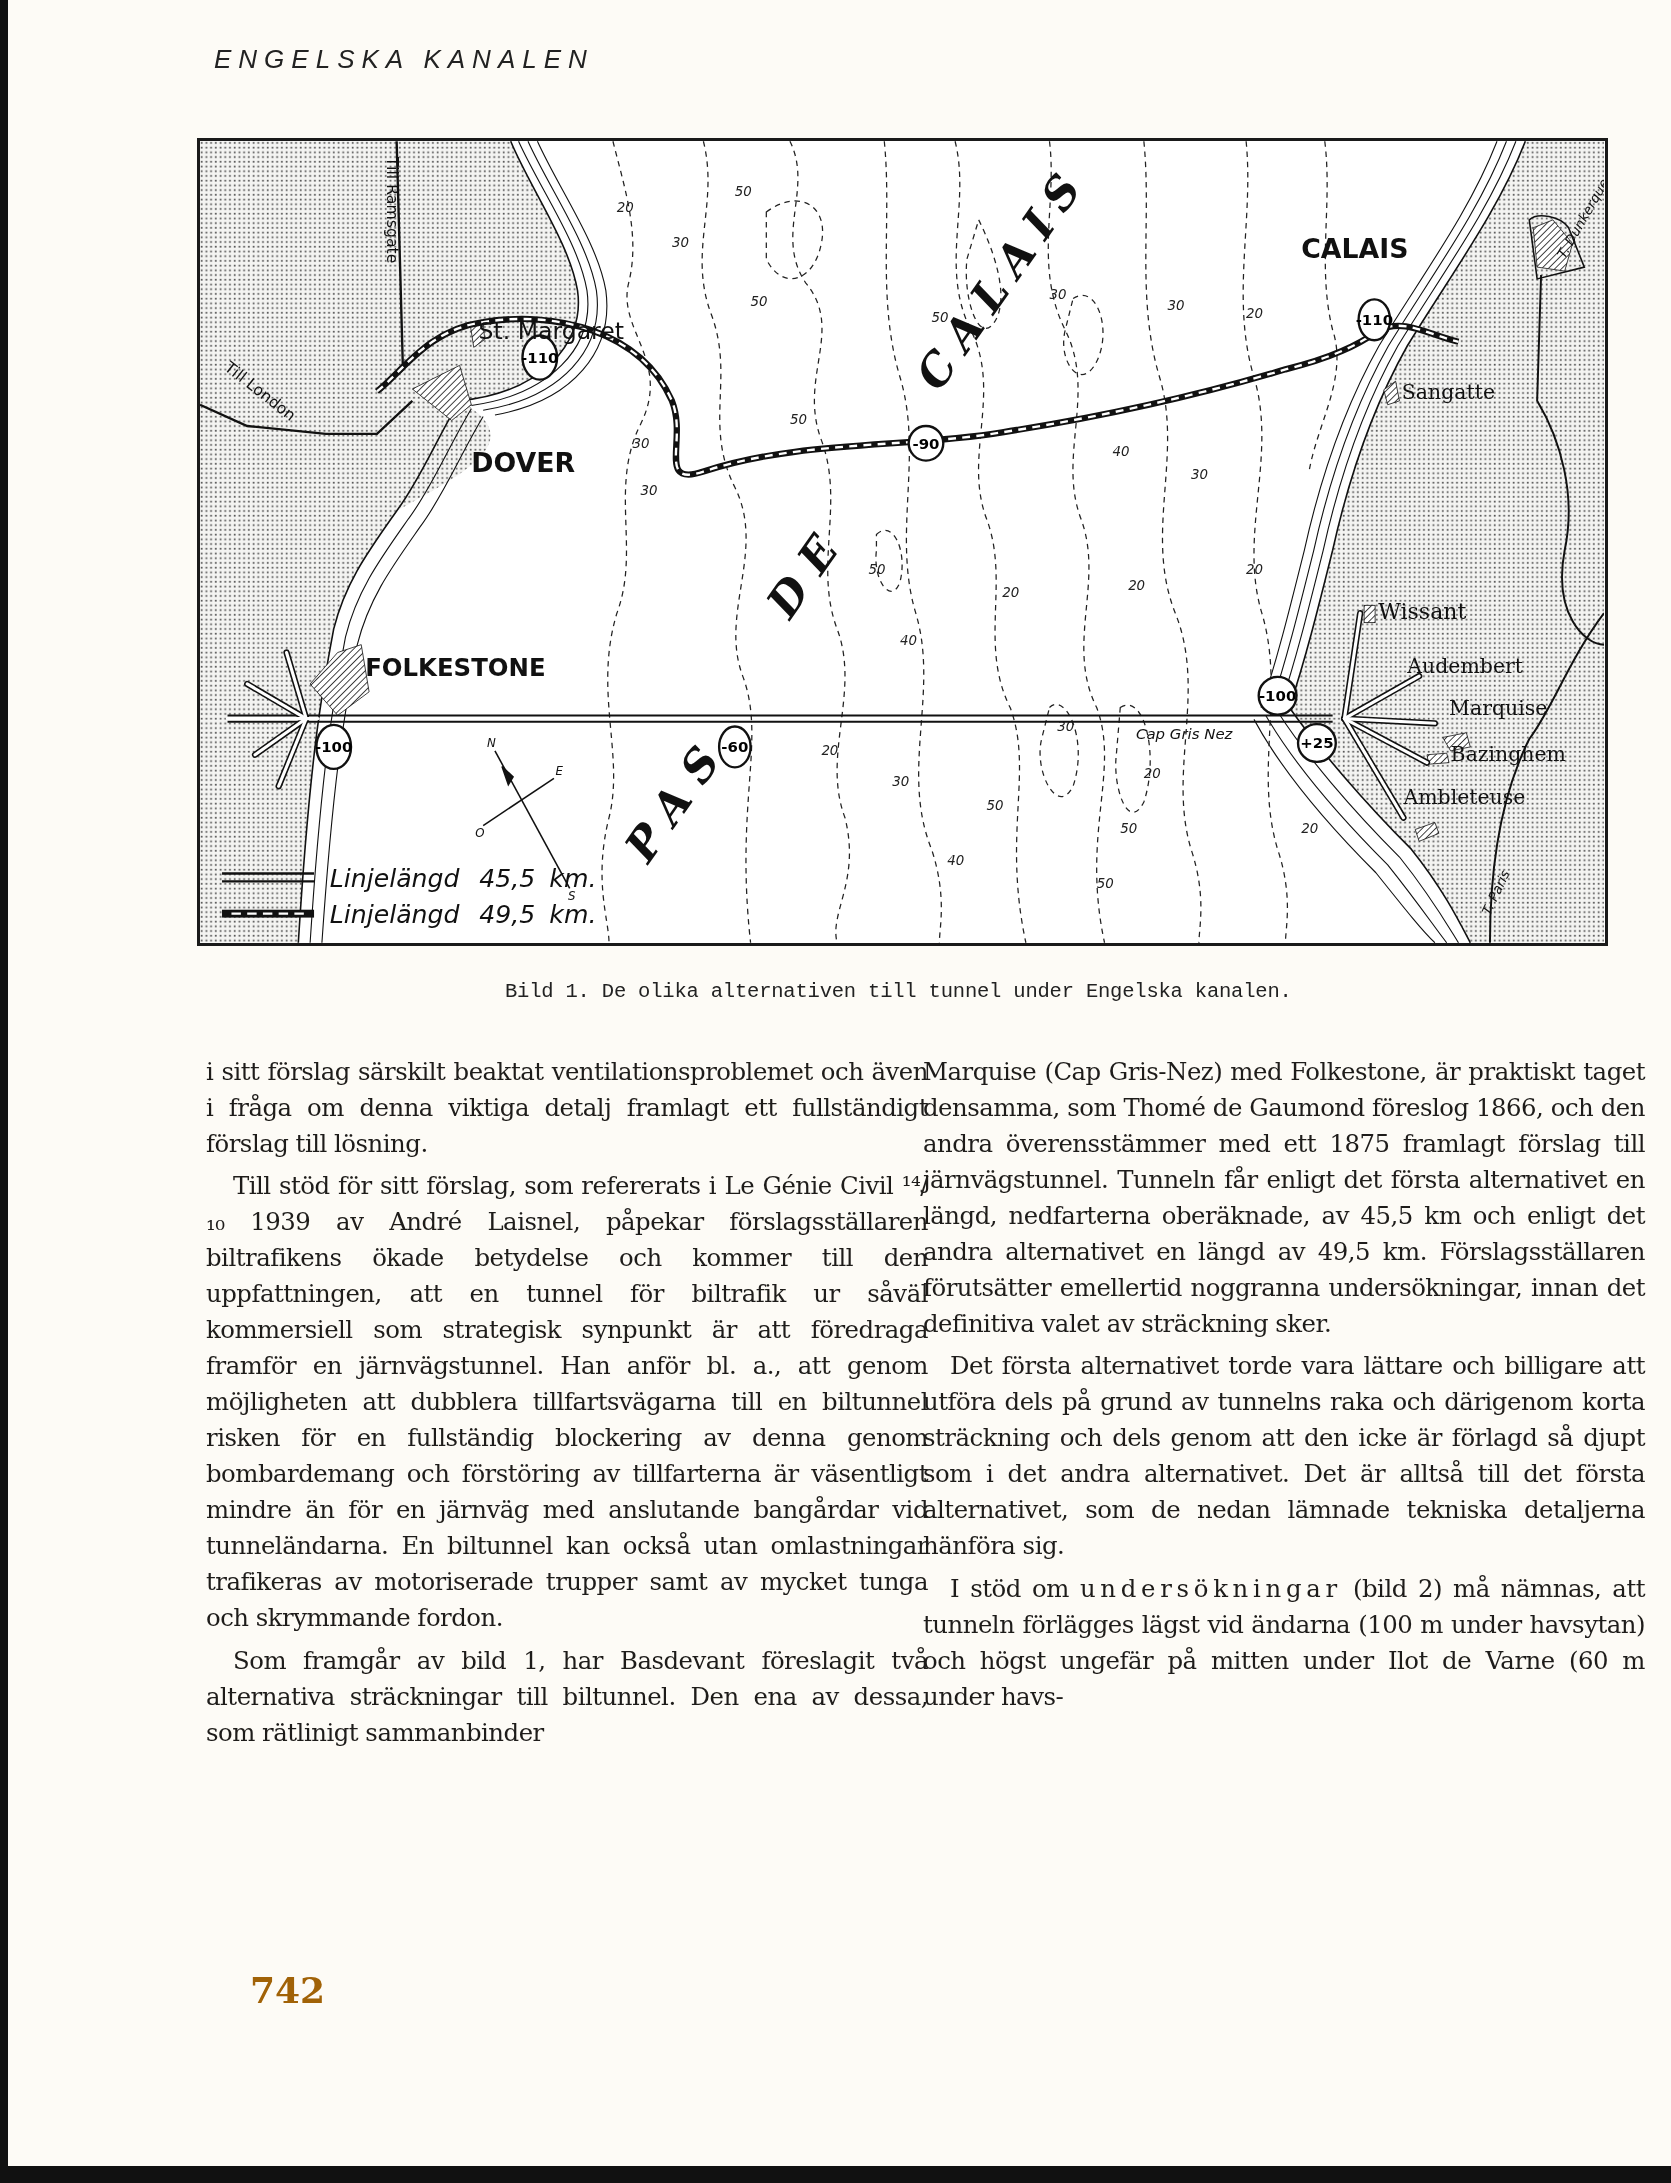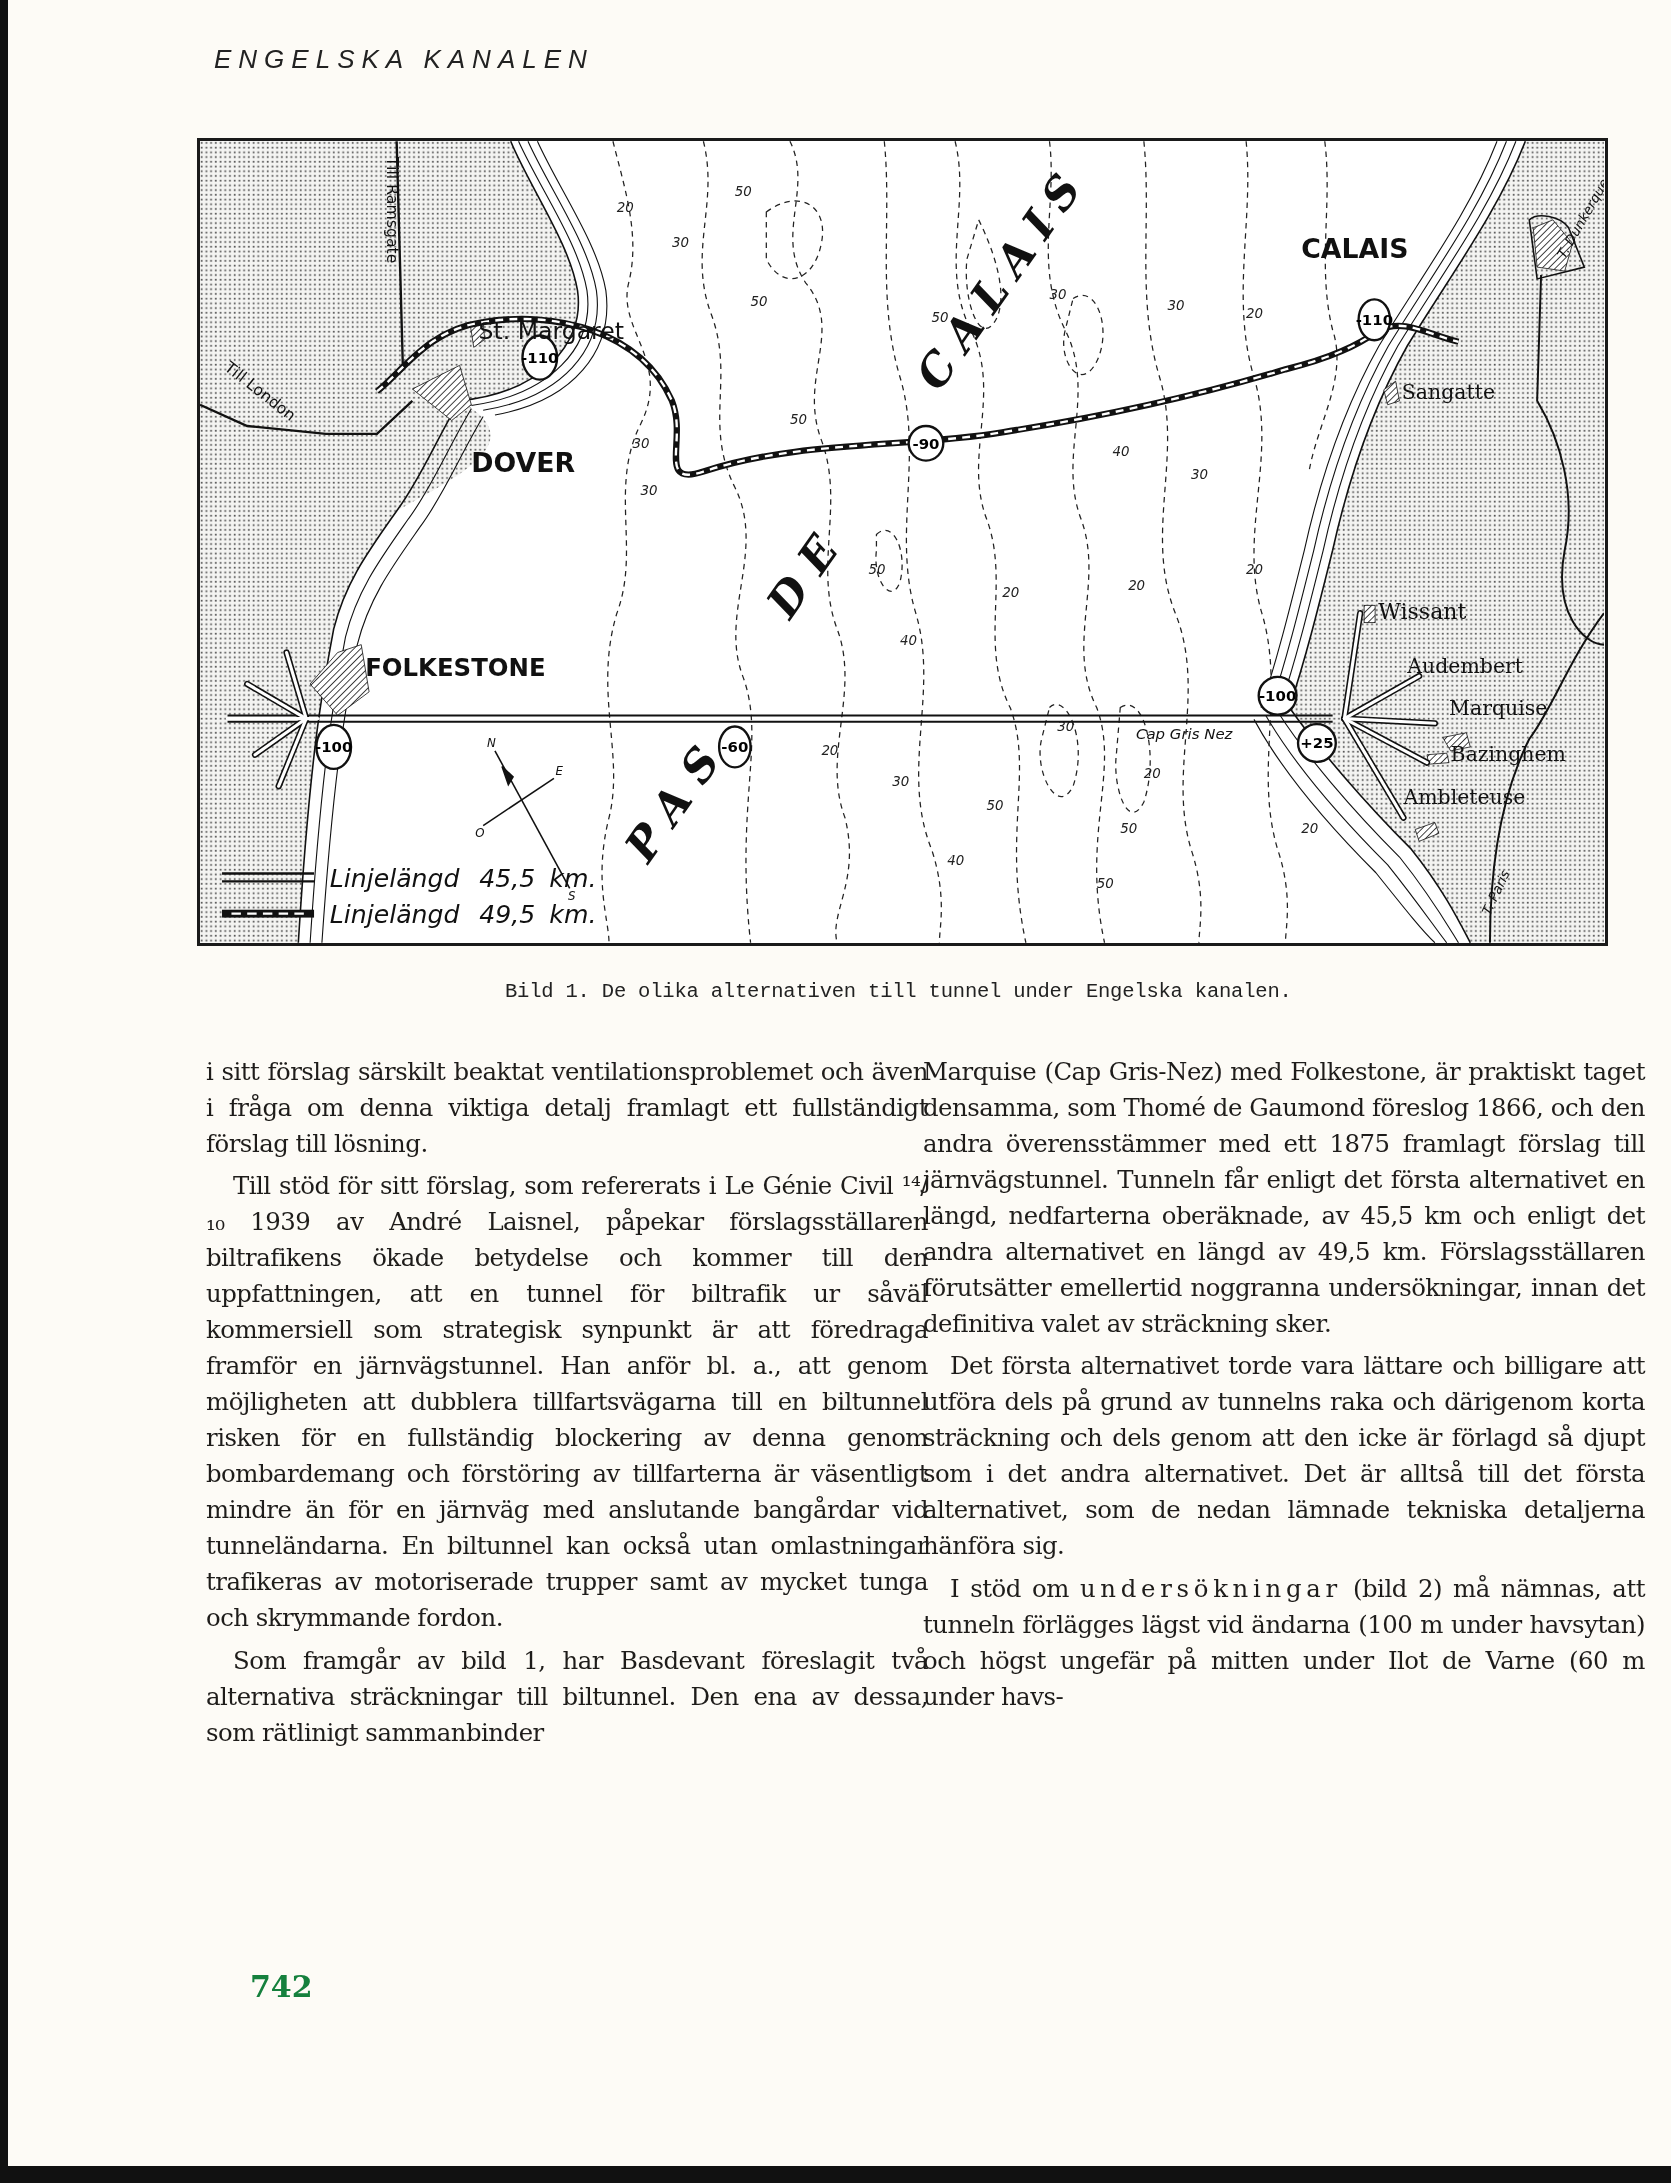--- a/index.html
+++ b/index.html
@@ -15,21 +15,21 @@
   .caption { position:absolute; left:464px; top:980px; width:905px; font-family:Liberation Mono, monospace;
         font-size:20.5px; color:#222; white-space:nowrap; letter-spacing:-0.2px;margin-left:41px; }
   .col { position:absolute; top:1054px; width:722px; font-family:"DejaVu Serif",serif; font-size:24.4px;
         line-height:36px; text-align:justify; color:#1e1c1a; letter-spacing:-0.5px; }
   .col.left { left:206px; }
   .col.right { left:923px; }
   .col p { margin:0 0 6.3px 0; }
   .col p.indent { text-indent:27px; }
   .spaced { letter-spacing:4.7px; }
   .page-number { position:absolute; left:250px; top:1969px; font-family:"DejaVu Serif",serif;
-        font-weight:bold; font-size:30px; color:#15803d; }
+        font-weight:bold; font-size:36px; color:#a16207; }
   .maplabel { font-family:"DejaVu Sans",sans-serif; }
 </style>
 </head>
 <body>
 
 <div class="edge-left"></div>
 <div class="edge-bottom"></div>
 
 <div class="running-head">ENGELSKA KANALEN</div>
 

